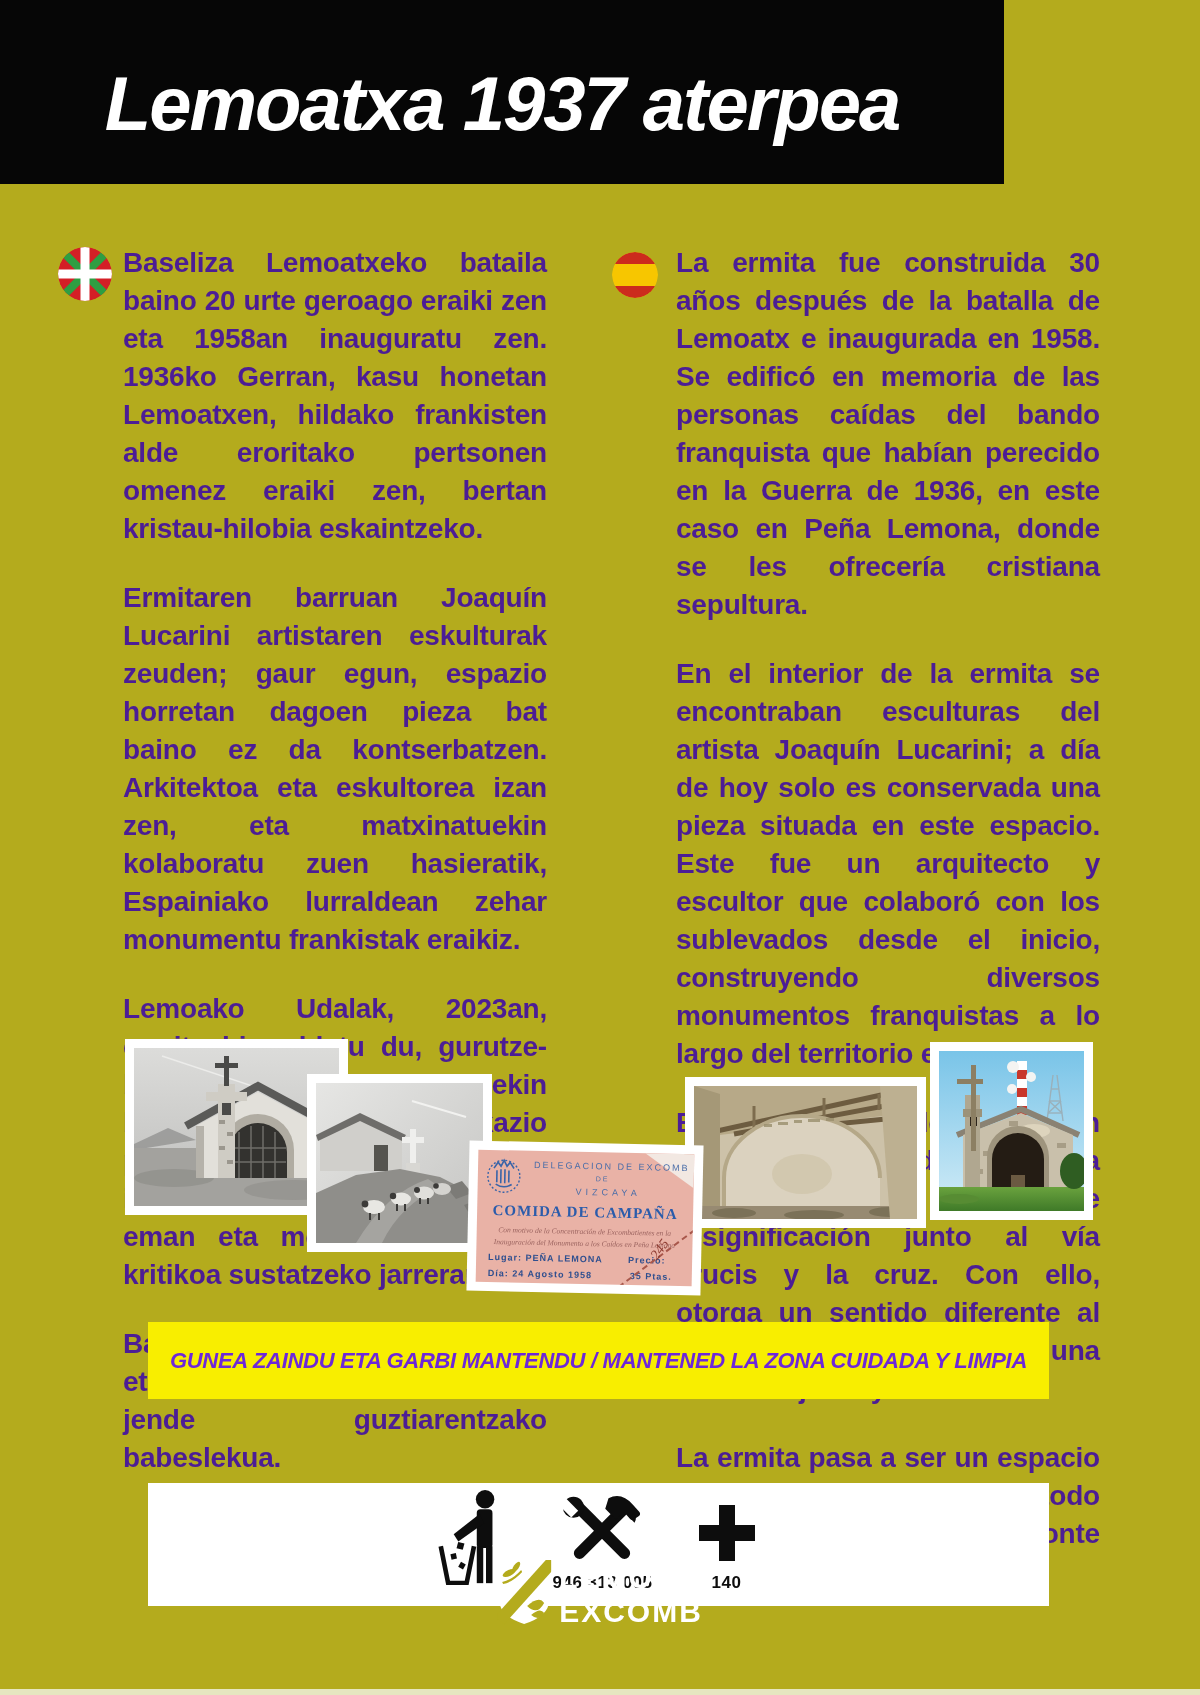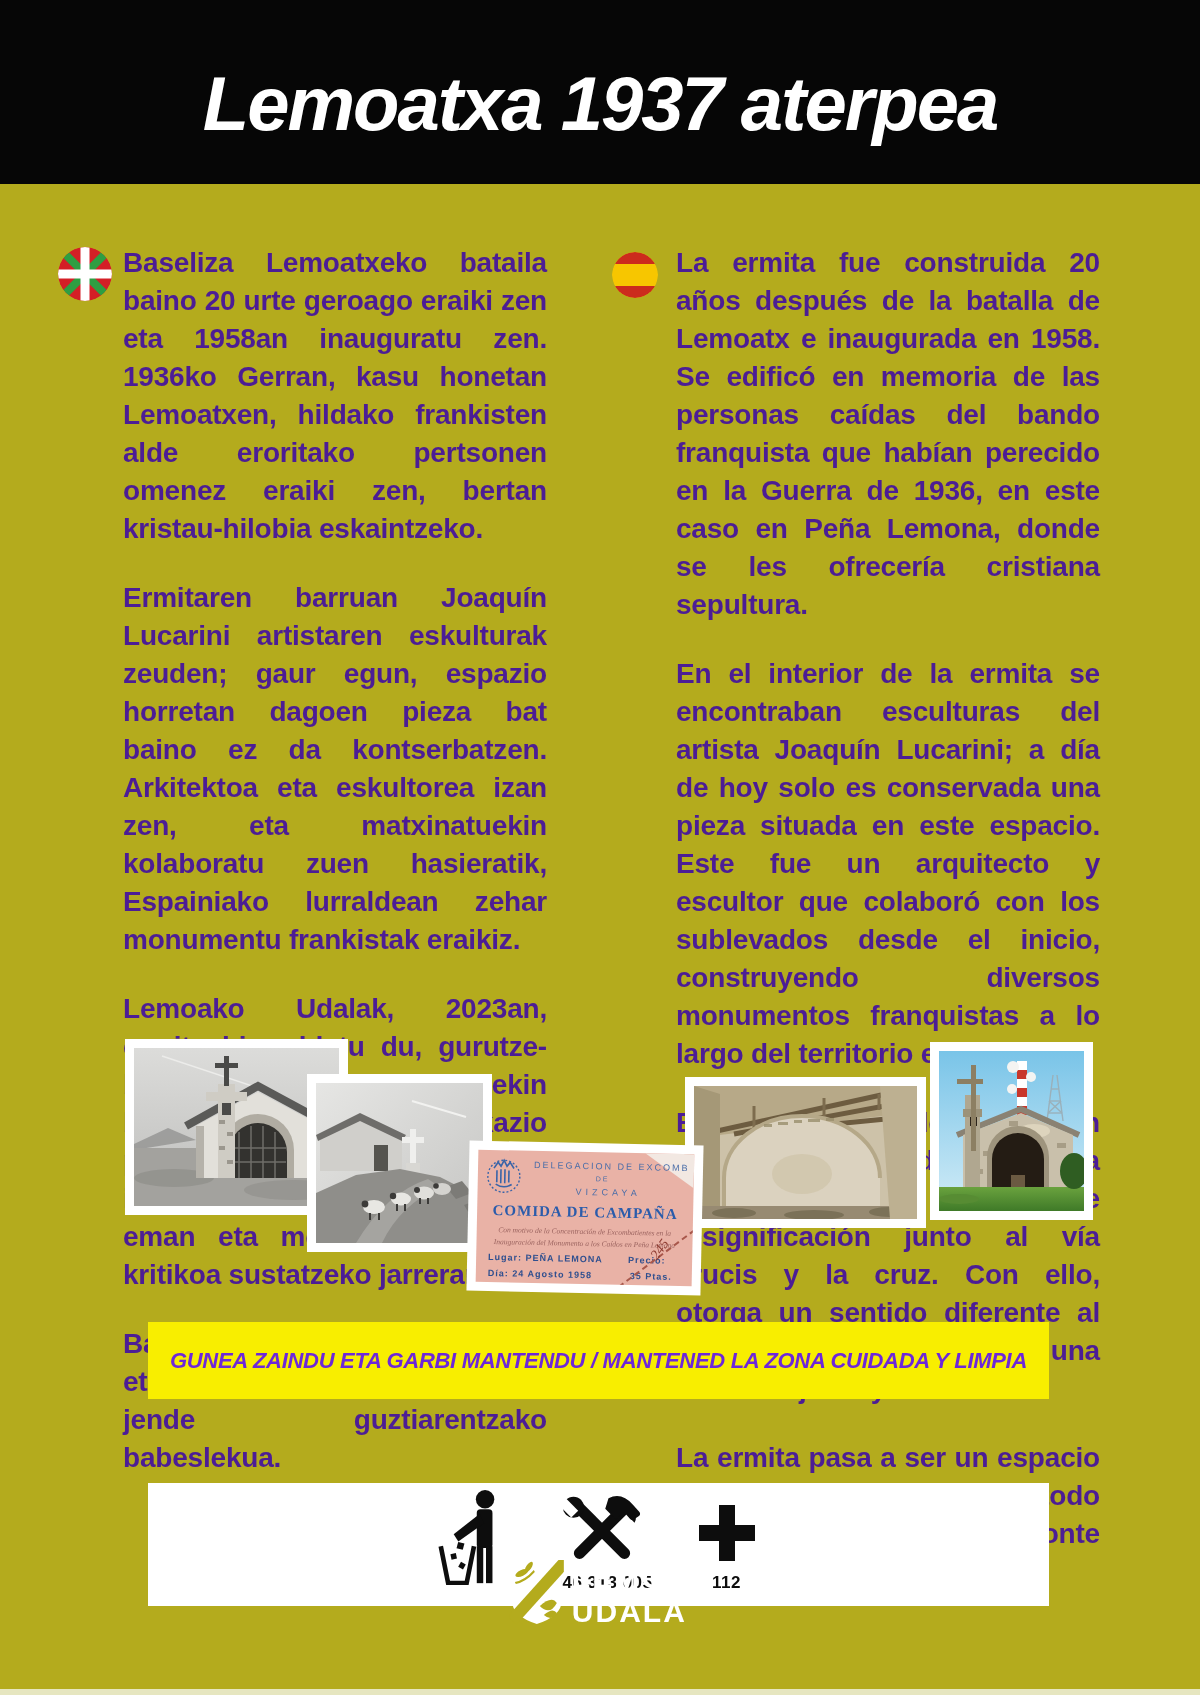--- a/index.html
+++ b/index.html
@@ -1,19 +1,19 @@
 <!DOCTYPE html>
 <html><head>
 <meta charset="utf-8">
 <style>
   html,body{margin:0;padding:0;background:#777;}
   .poster{position:relative;width:1200px;height:1695px;background:#b4ab1d;overflow:hidden;
           font-family:"Liberation Sans",sans-serif;}
   
-  .header{position:absolute;left:0;top:0;width:1200px;height:184px;background:#060606;
+  .header{position:absolute;left:0;top:0;width:1004px;height:184px;background:#060606;
           display:flex;align-items:center;justify-content:center;}
   .title{color:#fff;font-size:76px;font-weight:bold;font-style:italic;letter-spacing:-2px;
          padding-top:22px;white-space:nowrap;}
   
   .flag{position:absolute;border-radius:50%;overflow:hidden;}
   .flag svg{display:block;}
   .col{position:absolute;top:244px;width:424px;color:#4c1d95;font-size:28px;font-weight:bold;
        line-height:38px;text-align:justify;letter-spacing:-0.2px;}
   .col p{margin:0 0 31px 0;}
   
@@ -97,21 +97,21 @@
   </div>
 
   <div class="col" style="left:123px;">
     <p>Baseliza Lemoatxeko bataila baino 20 urte geroago eraiki zen eta 1958an inauguratu zen. 1936ko Gerran, kasu honetan Lemoatxen, hildako frankisten alde eroritako pertsonen omenez eraiki zen, bertan kristau-hilobia eskaintzeko.</p>
     <p>Ermitaren barruan Joaquín Lucarini artistaren eskulturak zeuden; gaur egun, espazio horretan dagoen pieza bat baino ez da kontserbatzen. Arkitektoa eta eskultorea izan zen, eta matxinatuekin kolaboratu zuen hasieratik, Espainiako lurraldean zehar monumentu frankistak eraikiz.</p>
     <p>Lemoako Udalak, 2023an, ermita birmoldatu du, gurutze-bidearekin eta gurutzearekin batera erresignifikazio prozesuari amaiera emanez; iraganari bestelako zentzua eman eta memoria justu eta kritikoa sustatzeko jarrerarekin.</p>
     <p>Baseliza espazio berriztua da eta Lemoatx mendira joaten den jende guztiarentzako babeslekua.</p>
   </div>
 
   <div class="col" style="left:676px;">
-    <p>La ermita fue construida 20 años después de la batalla de Lemoatx e inaugurada en 1958. Se edificó en memoria de las personas caídas del bando franquista que habían perecido en la Guerra de 1936, en este caso en Peña Lemona, donde se les ofrecería cristiana sepultura.</p>
+    <p>La ermita fue construida 30 años después de la batalla de Lemoatx e inaugurada en 1958. Se edificó en memoria de las personas caídas del bando franquista que habían perecido en la Guerra de 1936, en este caso en Peña Lemona, donde se les ofrecería cristiana sepultura.</p>
     <p>En el interior de la ermita se encontraban esculturas del artista Joaquín Lucarini; a día de hoy solo es conservada una pieza situada en este espacio. Este fue un arquitecto y escultor que colaboró con los sublevados desde el inicio, construyendo diversos monumentos franquistas a lo largo del territorio español.</p>
     <p>El Ayuntamiento de Lemoa, en el año 2023, remodela la ermita dándole fin al proceso de resignificación junto al vía crucis y la cruz. Con ello, otorga un sentido diferente al pasado, promoviendo una memoria justa y crítica.</p>
     <p>La ermita pasa a ser un espacio renovado, un refugio para todo el público que acuda al monte Lemoatx.</p>
   </div>
 
   <div class="photo" style="left:125px;top:1039px;width:223px;height:176px;z-index:1;">
     <svg viewBox="0 0 205 158" preserveAspectRatio="none">
       <defs>
           <linearGradient id="p1sky" x1="0" y1="0" x2="0" y2="1">
         <stop offset="0" stop-color="#dcdcda"></stop>
@@ -352,38 +352,38 @@
       </span>
       <div class="lbl">946 313 005</div>
     </div>
     <div class="service">
       <span>
         <svg width="64" height="64" viewBox="0 0 64 64" fill="#0d0d0d">
           <rect x="24" y="4" width="16" height="56"></rect>
           <rect x="4" y="24" width="56" height="16"></rect>
         </svg>
       </span>
-      <div class="lbl">112</div>
+      <div class="lbl">140</div>
     </div>
   </div>
 
   <div class="logo">
     <span>
       <svg width="54" height="66" viewBox="0 0 54 66">
         <path d="M2 2 H52 V40 Q52 56 27 64 Q2 56 2 40 Z" fill="#ffffff"></path>
         <rect x="-10" y="27" width="80" height="12" transform="rotate(-48 27 33)" fill="#b4ab1d"></rect>
         <g fill="#b4ab1d">
           <ellipse cx="12" cy="13" rx="7" ry="3" transform="rotate(-25 12 13)"></ellipse>
           <ellipse cx="19" cy="7" rx="6" ry="2.6" transform="rotate(-55 19 7)"></ellipse>
           <path d="M5 22 Q15 20 24 10 L25 12 Q16 22 6 24 Z"></path>
           <path d="M30 46 q12 -11 17 -3 q-7 13 -17 3 z"></path>
           <path d="M34 55 q9 -8 13 -2 q-5 9 -13 2 z"></path>
         </g>
       </svg>
     </span>
     <div class="logo-text">
       <div>LEMOA</div>
-      <div>UDALA</div>
+      <div>EXCOMB</div>
     </div>
   </div>
 
   <div class="bottom-strip"></div>
 </div>
 
 </body></html>

